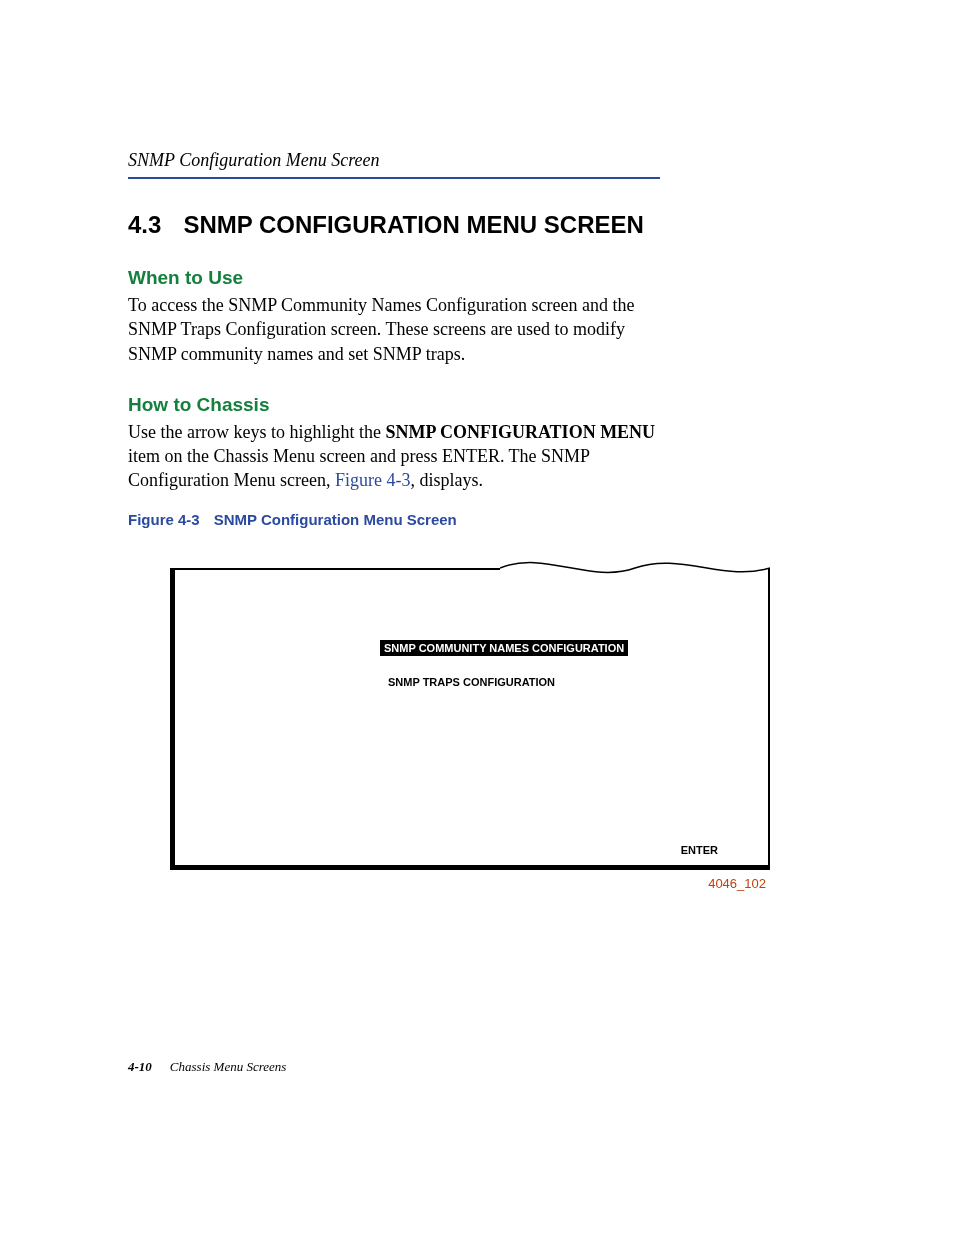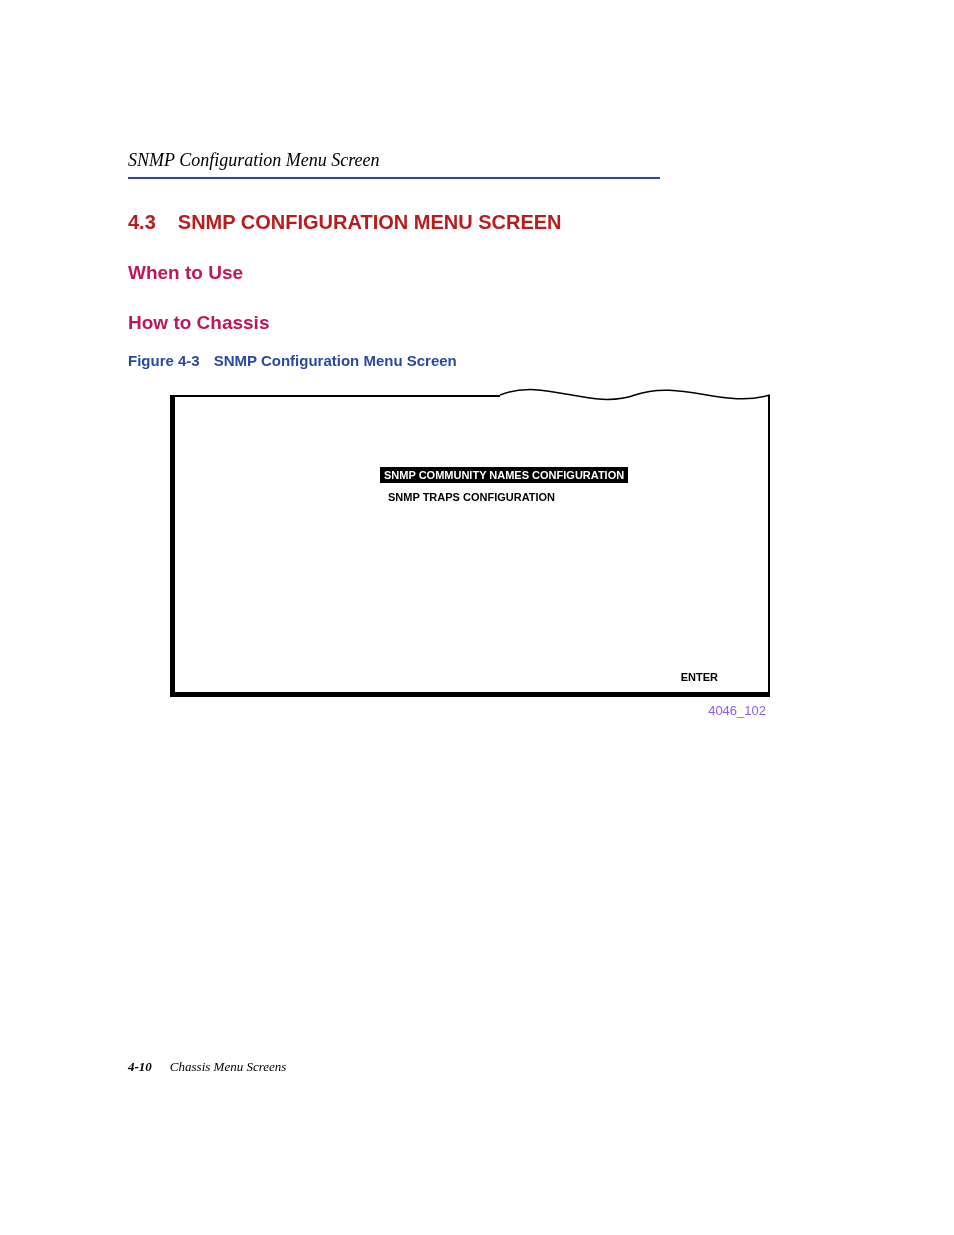--- a/index.html
+++ b/index.html
@@ -21,33 +21,33 @@
   .running-head {
     font-style: italic;
     font-size: 18px;
     border-bottom: 2px solid #2a4aa0;
     padding-bottom: 6px;
     margin-bottom: 32px;
   }
   .section-heading {
     font-family: Arial, Helvetica, sans-serif;
     font-weight: bold;
-    color: #b91c1c;
-    font-size: 20px;
+    color: #000000;
+    font-size: 24px;
     margin-top: 6px;
     margin-bottom: 28px;
   }
   .section-heading .num {
     display: inline-block;
     margin-right: 22px;
   }
   .sub-heading {
     font-family: Arial, Helvetica, sans-serif;
     font-weight: bold;
-    color: #be185d;
+    color: #15803d;
     font-size: 19px;
     margin-top: 28px;
     margin-bottom: 4px;
   }
   .body-text {
     font-size: 18px;
     line-height: 1.35;
     margin-top: 2px;
   }
   .bold-inline {
@@ -55,21 +55,21 @@
   }
   .link-inline {
     color: #2a4aa0;
   }
   .figure-caption {
     font-family: Arial, Helvetica, sans-serif;
     font-weight: bold;
     color: #2a4aa0;
     font-size: 15px;
     margin-top: 18px;
-    margin-bottom: 18px;
+    margin-bottom: 32px;
   }
   .figure-caption .fig-label {
     margin-right: 14px;
   }
 
   
   .figure-wrap {
     margin-left: 42px;
     width: 600px;
   }
@@ -133,21 +133,21 @@
   .return-label {
     position: absolute;
     right: 46px;
     bottom: 4px;
     font-size: 11px;
     font-weight: bold;
   }
   .figure-id {
     font-family: Arial, Helvetica, sans-serif;
     font-size: 13px;
-    color: #8b5cf6;
+    color: #c2410c;
     text-align: right;
     margin-top: 6px;
     padding-right: 4px;
   }
 
   .footer {
     position: absolute;
     left: 128px;
     bottom: 160px;
     font-size: 13px;
@@ -166,40 +166,44 @@
 
 <div class="page">
 
   <div class="running-head">SNMP Configuration Menu Screen</div>
 
   <div class="section-heading">
     <span class="num">4.3</span><span>SNMP CONFIGURATION MENU SCREEN</span>
   </div>
 
   <div class="sub-heading">When to Use</div>
+  <div class="body-text">To access the SNMP Community Names Configuration screen and the SNMP Traps Configuration screen. These screens are used to modify SNMP community names and set SNMP traps.</div>
 
   <div class="sub-heading">How to Chassis</div>
+  <div class="body-text">
+    <span>Use the arrow keys to highlight the </span><span class="bold-inline">SNMP CONFIGURATION MENU</span><span> item on the Chassis Menu screen and press ENTER. The SNMP Configuration Menu screen, </span><span class="link-inline">Figure 4-3</span><span>, displays.</span>
+  </div>
 
 
   <div class="figure-caption">
     <span class="fig-label">Figure 4-3</span><span>SNMP Configuration Menu Screen</span>
   </div>
 
   <div class="figure-wrap">
     <div class="term-outer">
       <div class="term-border-left"></div>
       <div class="term-border-bottom"></div>
       <div class="term-border-right"></div>
       <div class="term-border-top-left"></div>
       <svg class="wave" viewBox="0 0 270 30" preserveAspectRatio="none">
         <path d="M0 14 C 45 -4, 90 30, 135 14 C 180 -2, 225 28, 270 14" stroke="#000" stroke-width="1.5" fill="none"></path>
       </svg>
       <div class="term-content">
         <div class="menu-item selected" style="left:200px; top:60px;text-align:right;">SNMP COMMUNITY NAMES CONFIGURATION</div>
-        <div class="menu-item normal" style="left:204px; top:82px;">SNMP TRAPS CONFIGURATION</div>
+        <div class="menu-item normal" style="left:204px; top:94px;">SNMP TRAPS CONFIGURATION</div>
         <div class="return-label">ENTER</div>
       </div>
     </div>
     <div class="figure-id">4046_102</div>
   </div>
 
   <div class="footer">
     <span class="pagenum">4-10</span><span class="foot-title">Chassis Menu Screens</span>
   </div>
 

